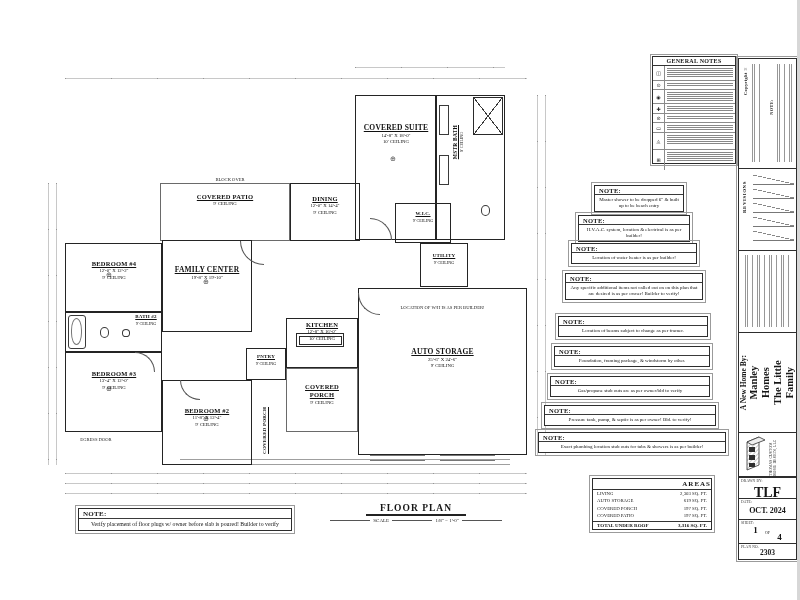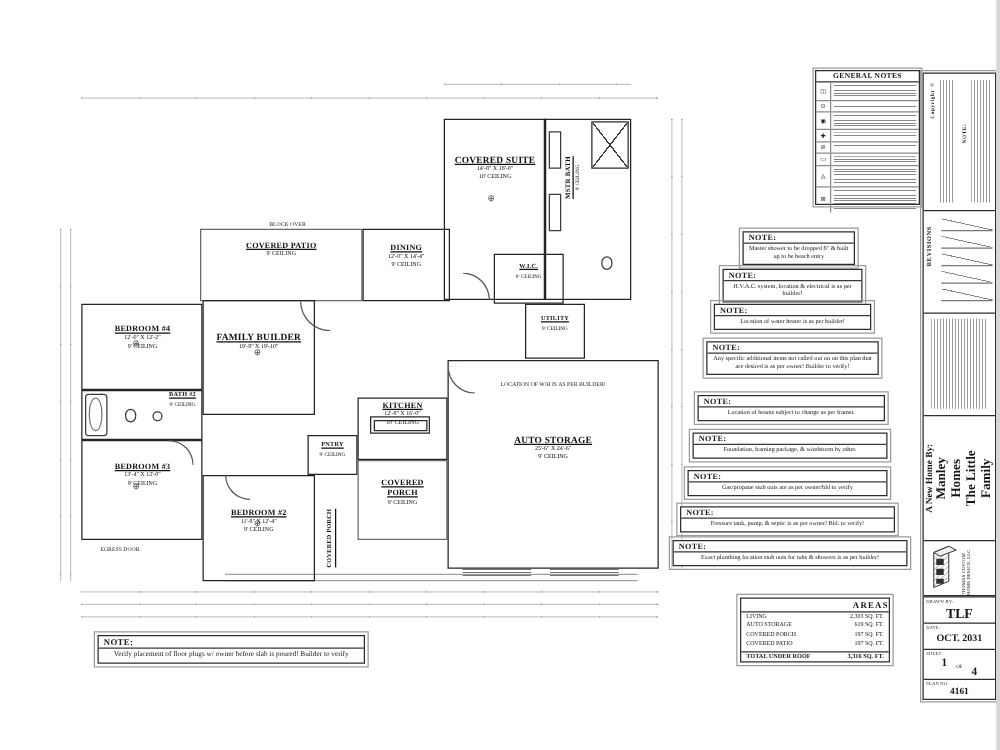--- a/index.html
+++ b/index.html
@@ -64,21 +64,21 @@
   .faketxt-v{background:repeating-linear-gradient(90deg,#6b6b6b 0 0.6px,transparent 0.6px 2.4px);opacity:.7;position:absolute;}
   .rotlab{position:absolute;writing-mode:vertical-rl;transform:rotate(180deg);font-size:5px;font-weight:bold;letter-spacing:.5px;}
   .revrow{position:absolute;left:14px;right:2px;height:9px;border-bottom:0.8px solid #777;
           background:linear-gradient(to top right, transparent calc(50% - 0.4px), #888 calc(50% - 0.4px), #888 calc(50% + 0.4px), transparent calc(50% + 0.4px));}
   .client{position:absolute;left:0;top:0;width:100%;height:100%;display:flex;align-items:center;justify-content:center;}
   .client .inner{transform:rotate(-90deg);text-align:center;width:96px;}
   .client .l1{font-size:7.5px;font-weight:bold;display:block;}
   .client .l2,.client .l3{font-size:10.5px;font-weight:bold;display:block;line-height:1.15;}
   .fcell{position:absolute;left:0;width:100%;border-top:1px solid #2d2d2d;box-sizing:border-box;}
   .flab{position:absolute;left:2px;top:1px;font-size:3.6px;color:#333;letter-spacing:.2px;}
-  .fval{position:absolute;left:0;width:100%;text-align:center;font-size:11px;font-weight:bold;}
+  .fval{position:absolute;left:0;width:100%;text-align:center;font-size:14px;font-weight:bold;}
   .edge{position:absolute;right:0;top:0;width:3px;height:600px;background:#d7d7d7;}
 </style>
 </head>
 <body>
 
 <div class="sheet">
 
   <div class="plan">
 
     <div class="dim" style="left:315px;top:12px;width:150px;"></div>
@@ -165,21 +165,21 @@
     <div class="lb" style="left:30px;top:205px;width:88px;">
       <span class="nm">BEDROOM #4</span>
       <span class="dm">12'-0" X 12'-2"</span>
       <span class="cl">9' CEILING</span>
     </div>
     <div class="lb sm" style="left:92px;top:259px;width:28px;">
       <span class="nm">BATH #2</span>
       <span class="cl">9' CEILING</span>
     </div>
     <div class="lb big" style="left:132px;top:210px;width:70px;">
-      <span class="nm">FAMILY BUILDER</span>
+      <span class="nm">FAMILY CENTER</span>
       <span class="dm">19'-8" X 19'-10"</span>
     </div>
     <div class="lb" style="left:250px;top:266px;width:64px;">
       <span class="nm">KITCHEN</span>
       <span class="dm">12'-8" X 16'-0"</span>
       <span class="cl">10' CEILING</span>
     </div>
     <div class="lb sm" style="left:208px;top:299px;width:36px;">
       <span class="nm">PNTRY</span>
       <span class="cl">9' CEILING</span>
@@ -205,20 +205,30 @@
       <span class="nm">AUTO STORAGE</span>
       <span class="dm">25'-6" X 24'-6"</span>
       <span class="cl">9' CEILING</span>
     </div>
 
     <div class="note-tiny" style="left:350px;top:250px;width:105px;">LOCATION OF W/H IS AS PER BUILDER!</div>
     <div class="note-tiny" style="left:160px;top:122px;width:60px;">BLOCK OVER</div>
     <div class="note-tiny" style="left:26px;top:382px;width:60px;">EGRESS DOOR</div>
   </div>
 
+  <div class="fpcap">
+    <span class="t">FLOOR PLAN</span>
+    <div class="scalerow">
+      <span class="ln"></span>
+      <span>SCALE</span>
+      <span class="ln"></span>
+      <span>1/8" = 1'-0"</span>
+      <span class="ln"></span>
+    </div>
+  </div>
 
   <div class="dbox" style="left:594px;top:185px;width:90px;">
     <div class="ntitle">NOTE:</div>
     <div class="ntext">Master shower to be dropped 6" &amp; built up to be beach entry</div>
   </div>
   <div class="dbox" style="left:578px;top:215px;width:112px;">
     <div class="ntitle">NOTE:</div>
     <div class="ntext">H.V.A.C. system, location &amp; electrical is as per builder!</div>
   </div>
   <div class="dbox" style="left:571px;top:243px;width:126px;">
@@ -362,28 +372,28 @@
       </svg>
       <div class="rotlab" style="left:30px;top:2px;font-size:3.6px;font-weight:normal;letter-spacing:.2px;">THOMAS CUSTOM HOME DESIGN, LLC</div>
     </div>
 
     <div class="fcell" style="top:418px;height:21px;">
       <span class="flab">DRAWN BY:</span>
       <span class="fval" style="top:7px;">TLF</span>
     </div>
     <div class="fcell" style="top:439px;height:21px;">
       <span class="flab">DATE:</span>
-      <span class="fval" style="top:7px;font-size:8px;">OCT. 2031</span>
+      <span class="fval" style="top:7px;font-size:8px;">OCT. 2024</span>
     </div>
     <div class="fcell" style="top:460px;height:24px;">
       <span class="flab">SHEET:</span>
       <span class="fval" style="left:-12px;top:5px;font-size:9px;">1</span>
       <span class="fval" style="top:10px;font-size:4px;font-weight:normal;">OF</span>
       <span class="fval" style="left:12px;top:12px;font-size:9px;">4</span>
     </div>
     <div class="fcell" style="top:484px;height:16px;border-bottom:none;">
       <span class="flab">PLAN NO.</span>
-      <span class="fval" style="top:4px;font-size:7.5px;">4161</span>
+      <span class="fval" style="top:4px;font-size:7.5px;">2303</span>
     </div>
   </div>
 
   <div class="edge"></div>
 </div>
 
 </body></html>

